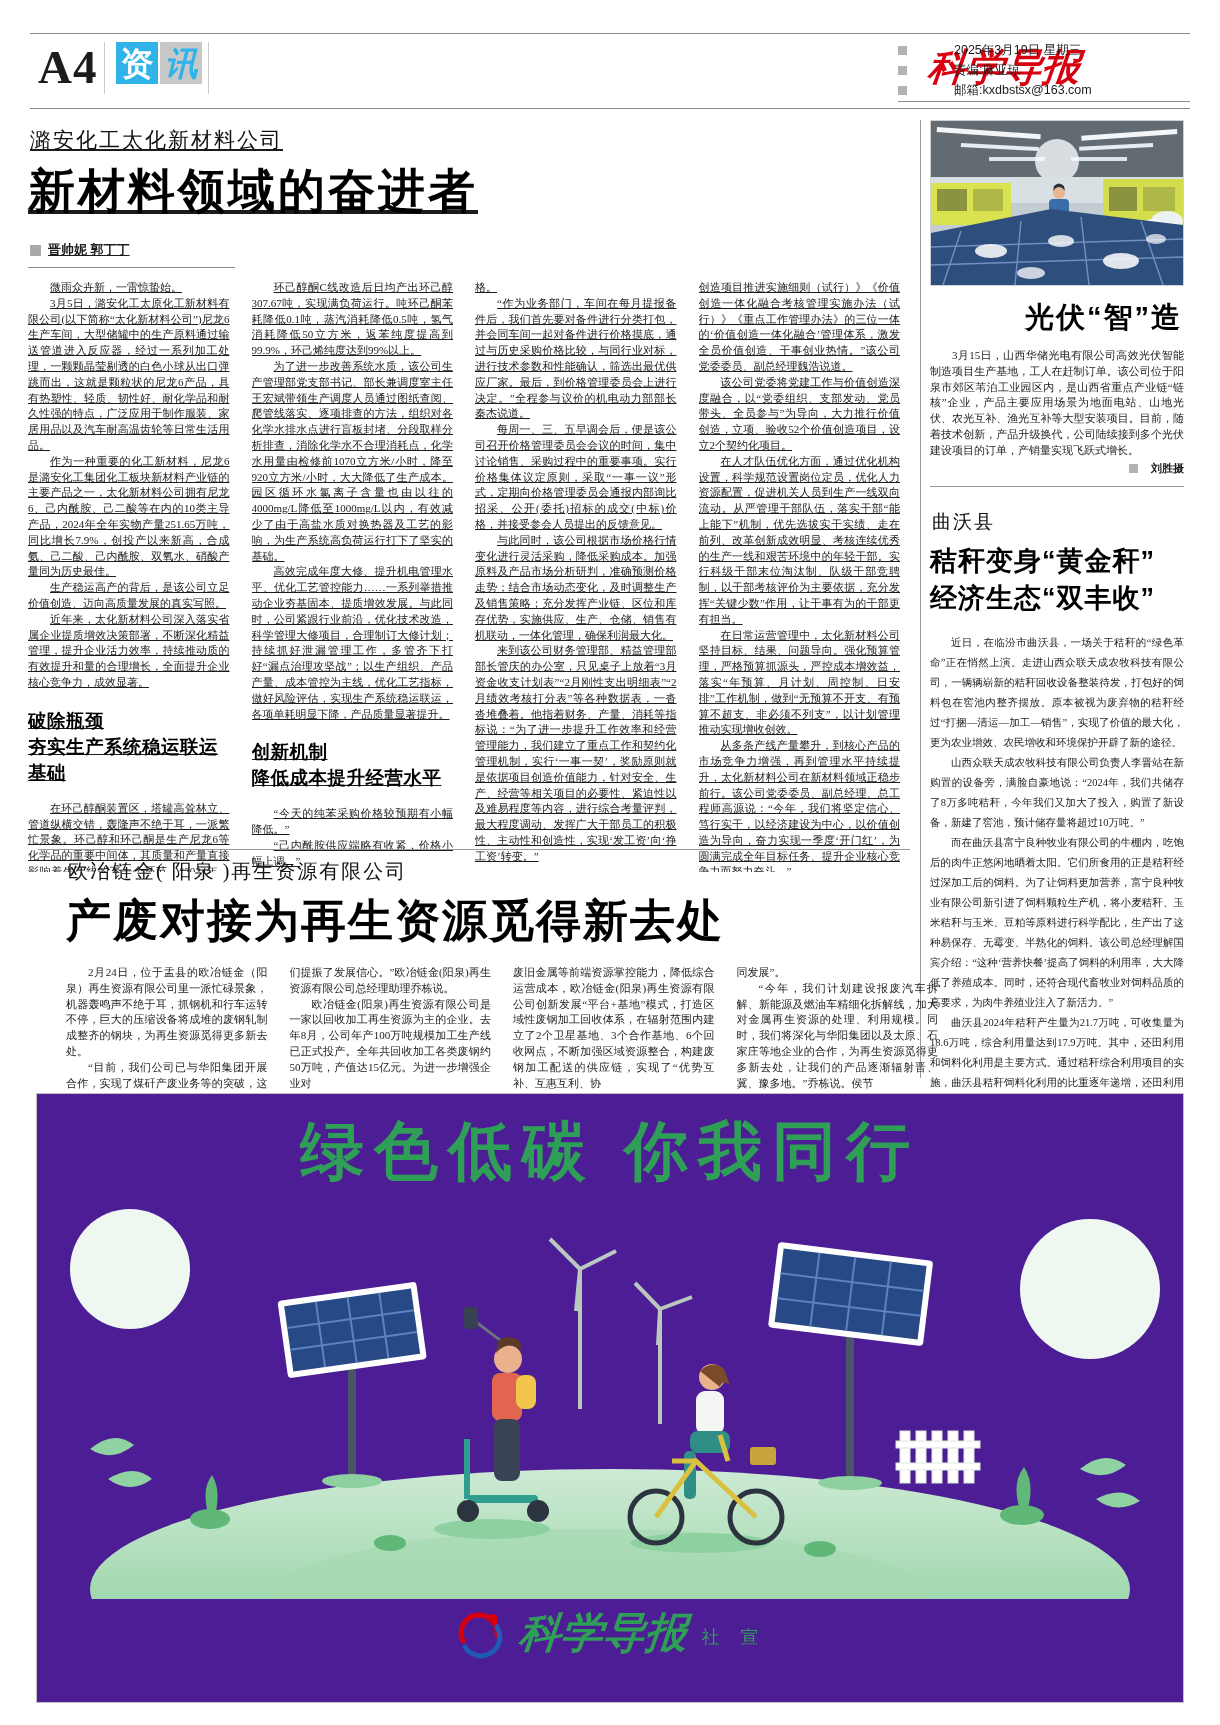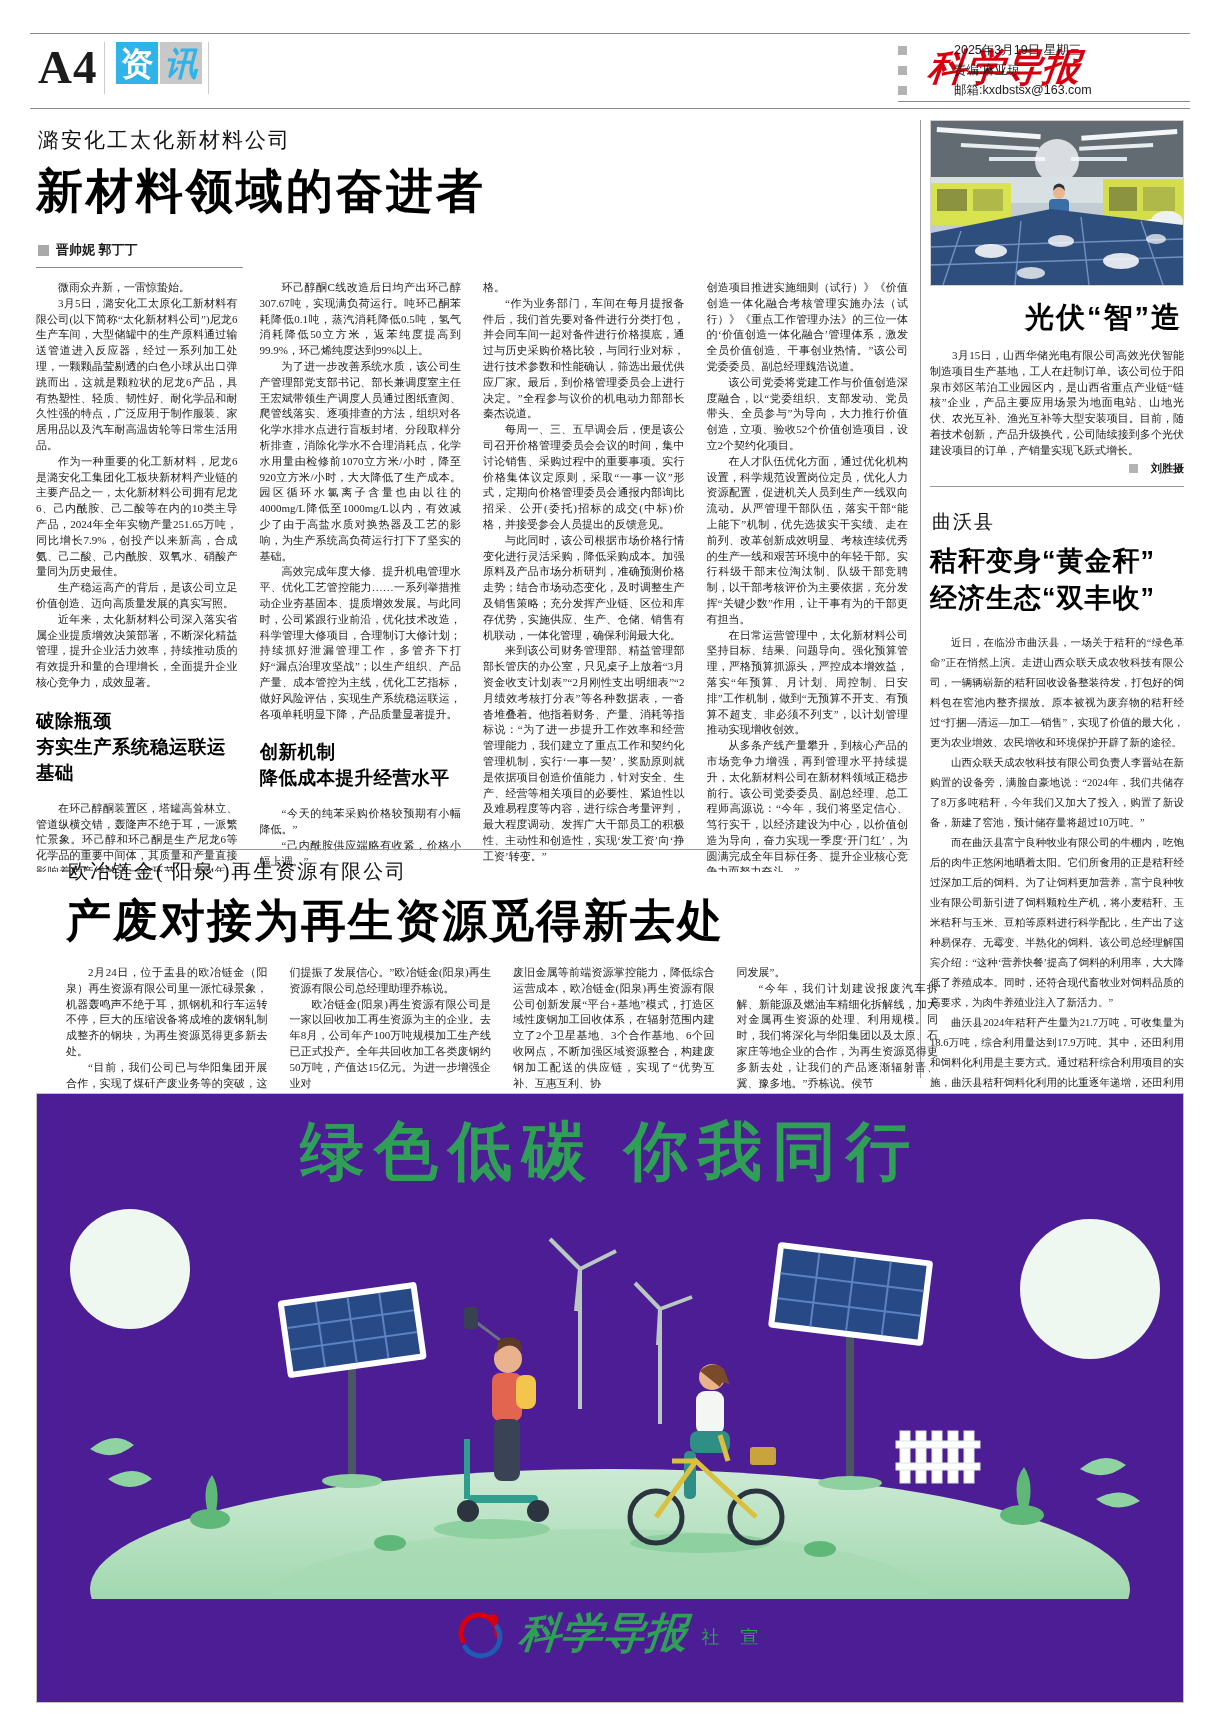--- a/index.html
+++ b/index.html
@@ -19,21 +19,21 @@
            font-size:33px;font-weight:bold;font-style:italic;text-align:center;line-height:44px;}
   .masthead{position:absolute;left:880px;top:42px;width:200px;text-align:right;color:#d6000f;
             font-size:38px;font-weight:bold;font-style:italic;transform:skewX(-6deg);}
   .hdr-info{position:absolute;left:812px;top:40px;width:378px;font-size:12.5px;line-height:20px;}
   .hdr-info .row{display:flex;align-items:center;justify-content:flex-start;gap:40px;}
   .sq{display:inline-block;width:9px;height:9px;background:#b3b3b3;margin-right:7px;flex:0 0 auto;}
   .hdr-info{left:auto;right:30px;width:292px;}
   .hdr-underline{position:absolute;left:898px;top:101px;width:292px;height:1px;background:#8a8a8a;}
 
   
-  .a1{position:absolute;left:36px;top:118px;width:872px;}
+  .a1{position:absolute;left:28px;top:118px;width:872px;text-decoration:underline;}
   .kicker{font-size:21px;letter-spacing:2px;color:#111;}
   .a1 .kicker{margin:8px 0 6px 2px;}
   .a1-title{font-family:"Liberation Sans","DejaVu Sans",sans-serif;font-size:47px;font-weight:bold;
             letter-spacing:3px;color:#000;margin:2px 0 18px 0;}
   .byline{width:205px;border-bottom:1px solid #8a8a8a;padding:0 0 8px 2px;font-size:13px;font-weight:bold;
           display:flex;align-items:center;}
   .byline .sq{width:11px;height:11px;background:#a9a9a9;}
   .cols{display:flex;gap:22px;margin-top:12px;}
   .col{width:208px;flex:0 0 aupx;overflow:hidden;}
   .a1 .col{height:592px;}

